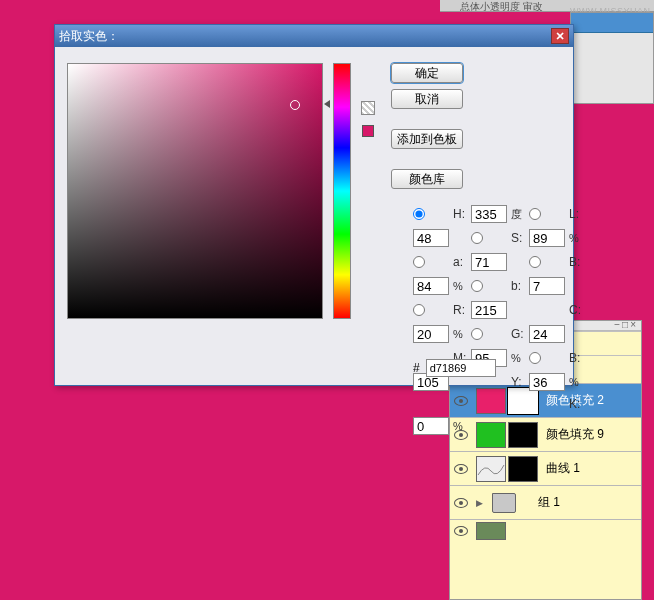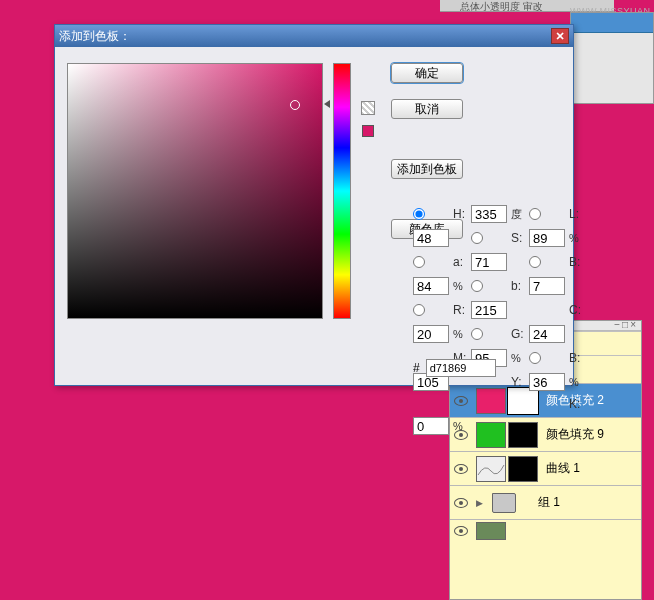--- a/index.html
+++ b/index.html
@@ -1,17 +1,17 @@
 <!DOCTYPE html>
 <html><head>
 <meta charset="utf-8">
 <style>
 *{box-sizing:border-box;margin:0;padding:0;font-family:"Microsoft YaHei",SimSun,sans-serif;font-size:12px}
 body{background:#d71869;width:654px;height:600px;position:relative;overflow:hidden}
-.top-frag{position:absolute;top:0;left:440px;width:174px;height:12px;background:#d0d0d0;border-bottom:1px solid #999;font-size:10px;color:#555;padding-left:20px;white-space:nowrap;overflow:hidden}
+.top-frag{position:absolute;top:0;left:440px;width:214px;height:12px;background:#d0d0d0;border-bottom:1px solid #999;font-size:10px;color:#555;padding-left:20px;white-space:nowrap;overflow:hidden}
 .watermark{position:absolute;top:6px;left:570px;font-size:9px;color:#b0b0b0;letter-spacing:0.5px}
 .blue-frag{position:absolute;top:12px;left:570px;width:84px;height:92px;background:#e6e6e6;border:1px solid #999}
 .blue-frag .bar{height:20px;background:#4a8fd0;border-bottom:1px solid #2a6fa0}
 .panel{position:absolute;top:320px;left:449px;width:193px;height:280px;background:#fef9c3;border:1px solid #999}
 .panel-top{height:10px;background:#e8e8e8;border-bottom:1px solid #bbb;position:relative}
 .panel-top::after{content:"−□×";position:absolute;right:3px;top:-2px;font-size:10px;color:#666;letter-spacing:2px}
 .panel-row{display:flex;align-items:center;height:24px;padding:0 6px;border-top:1px solid #c0c0c0}
 .panel-row .lbl{color:#555;margin-right:4px}
 .panel-row .num{background:#f0f0f0;border:1px solid #999;width:44px;height:16px;padding:0 14px 0 4px;font-size:11px;color:#666;position:relative}
 .panel-row .arrow{width:14px;height:16px;background:#c8d4e8;border:1px solid #7a9ac8;display:inline-flex;align-items:center;justify-content:center;font-size:8px;color:#345}
@@ -33,21 +33,21 @@
 .sv{width:256px;height:256px;position:relative;border:1px solid #888;background:linear-gradient(to bottom,transparent,#000),linear-gradient(to right,#fff,#d71869)}
 .sv-cursor{position:absolute;width:10px;height:10px;border:1px solid #fff;border-radius:50%;top:36px;left:222px}
 .sv-tri{position:absolute;right:-8px;top:36px;width:0;height:0;border-top:4px solid transparent;border-bottom:4px solid transparent;border-right:6px solid #555}
 .hue{width:18px;height:256px;border:1px solid #888;position:relative;background:linear-gradient(to bottom,#f00,#f0f 17%,#00f 33%,#0ff 50%,#0f0 67%,#ff0 83%,#f00)}
 .preview-col{display:flex;flex-direction:column;align-items:center;gap:2px}
 .preview-col .lbl{font-size:12px;color:#333}
 .swatches{width:56px;height:68px;border:1px solid #888;display:flex;flex-direction:column}
 .swatches>div{flex:1}
 .cube{width:14px;height:14px;border:1px solid #888;margin-top:4px;background:linear-gradient(45deg,#ccc 25%,#fff 25%,#fff 50%,#ccc 50%,#ccc 75%,#fff 75%);background-size:6px 6px}
 .sm-sw{width:12px;height:12px;border:1px solid #555;margin-top:4px}
-.btns{display:flex;flex-direction:column;gap:16px;margin-left:6px}
+.btns{display:flex;flex-direction:column;gap:6px;margin-left:6px}
 .btn{width:72px;height:20px;background:linear-gradient(#fff,#e0e0e0);border:1px solid #888;border-radius:3px;font-size:12px;cursor:pointer}
 .btn.def{outline:1px solid #4a8fd0}
 .fields{position:absolute;top:180px;left:358px;display:grid;grid-template-columns:auto auto auto auto auto auto;gap:6px 4px;align-items:center}
 .fields .r{width:12px;height:12px}
 .fields .l{font-size:12px;color:#333;width:14px}
 .fields input[type=text]{width:36px;height:18px;border:1px solid #888;padding:0 3px;font-size:13px}
 .fields .u{width:14px;font-size:11px;color:#333}
 .hex-row{position:absolute;bottom:8px;left:358px;display:flex;gap:6px;align-items:center}
 .hex-row input{width:70px;height:18px;border:1px solid #888;padding:0 3px;font-size:11px}
 .webonly{position:absolute;bottom:10px;left:18px;display:flex;align-items:center;gap:4px;font-size:12px;color:#333}
@@ -105,21 +105,21 @@
     </div>
     <div class="layer" style="height:22px">
       <span class="eye"></span>
       <div class="thumb" style="background:#6a8a5a;height:18px"></div>
     </div>
   </div>
 </div>
 
 <div class="dialog">
   <div class="titlebar">
-    <span>添加到色板：</span>
+    <span>拾取实色：</span>
     <div class="close">✕</div>
   </div>
   <div class="dlg-body">
     <div class="sv">
       <div class="sv-cursor"></div>
       <div class="sv-tri"></div>
     </div>
     <div class="hue"></div>
     <div style="display:flex;flex-direction:column;align-items:center;gap:6px;margin-top:34px">
       <div class="cube"></div>

